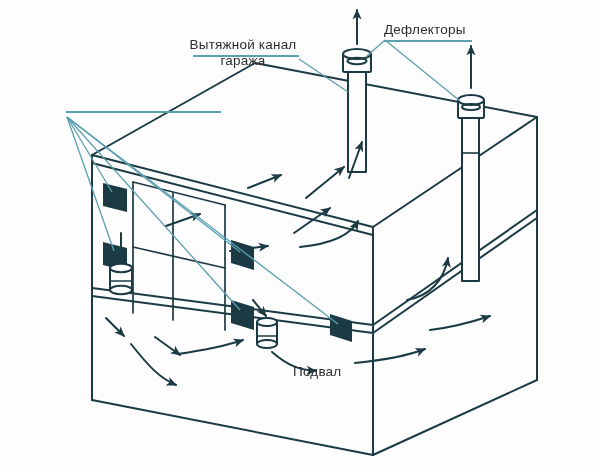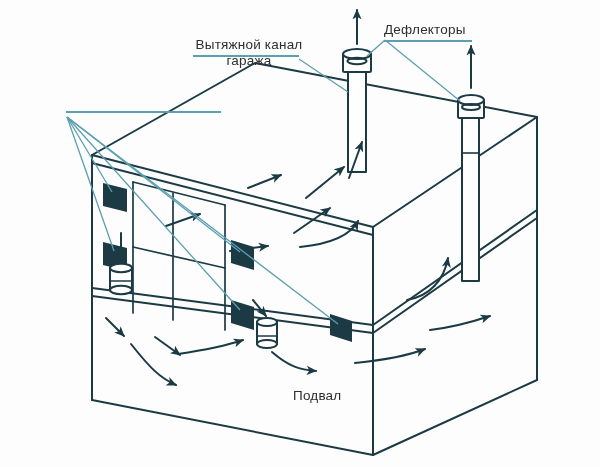--- a/index.html
+++ b/index.html
@@ -168,24 +168,24 @@
 
       <path d="M 299,59 L 348,92"></path>
 
       <path d="M 385,40 L 367,56"></path>
       <path d="M 385,40 L 460,101"></path>
     </g>
   </svg>
 
   <div class="lbl-underline" style="left:66px; top:111px; width:155px;"></div>
 
-  <div class="lbl two-line" style="left:193px; top:37px; width:112px;">
+  <div class="lbl two-line" style="left:187px; top:37px; width:112px;">
     <span>Вытяжной канал</span><br>
     <span>гаража</span>
   </div>
   <div class="lbl-underline" style="left:193px; top:55px; width:106px;"></div>
 
   <div class="lbl" style="left:384px; top:22px;">Дефлекторы</div>
   <div class="lbl-underline" style="left:384px; top:40px; width:88px;"></div>
 
-  <div class="lbl" style="left:293px; top:388px;">Подвал</div>
+  <div class="lbl" style="left:293px; top:364px;">Подвал</div>
 
 </div>
 
 </body></html>

